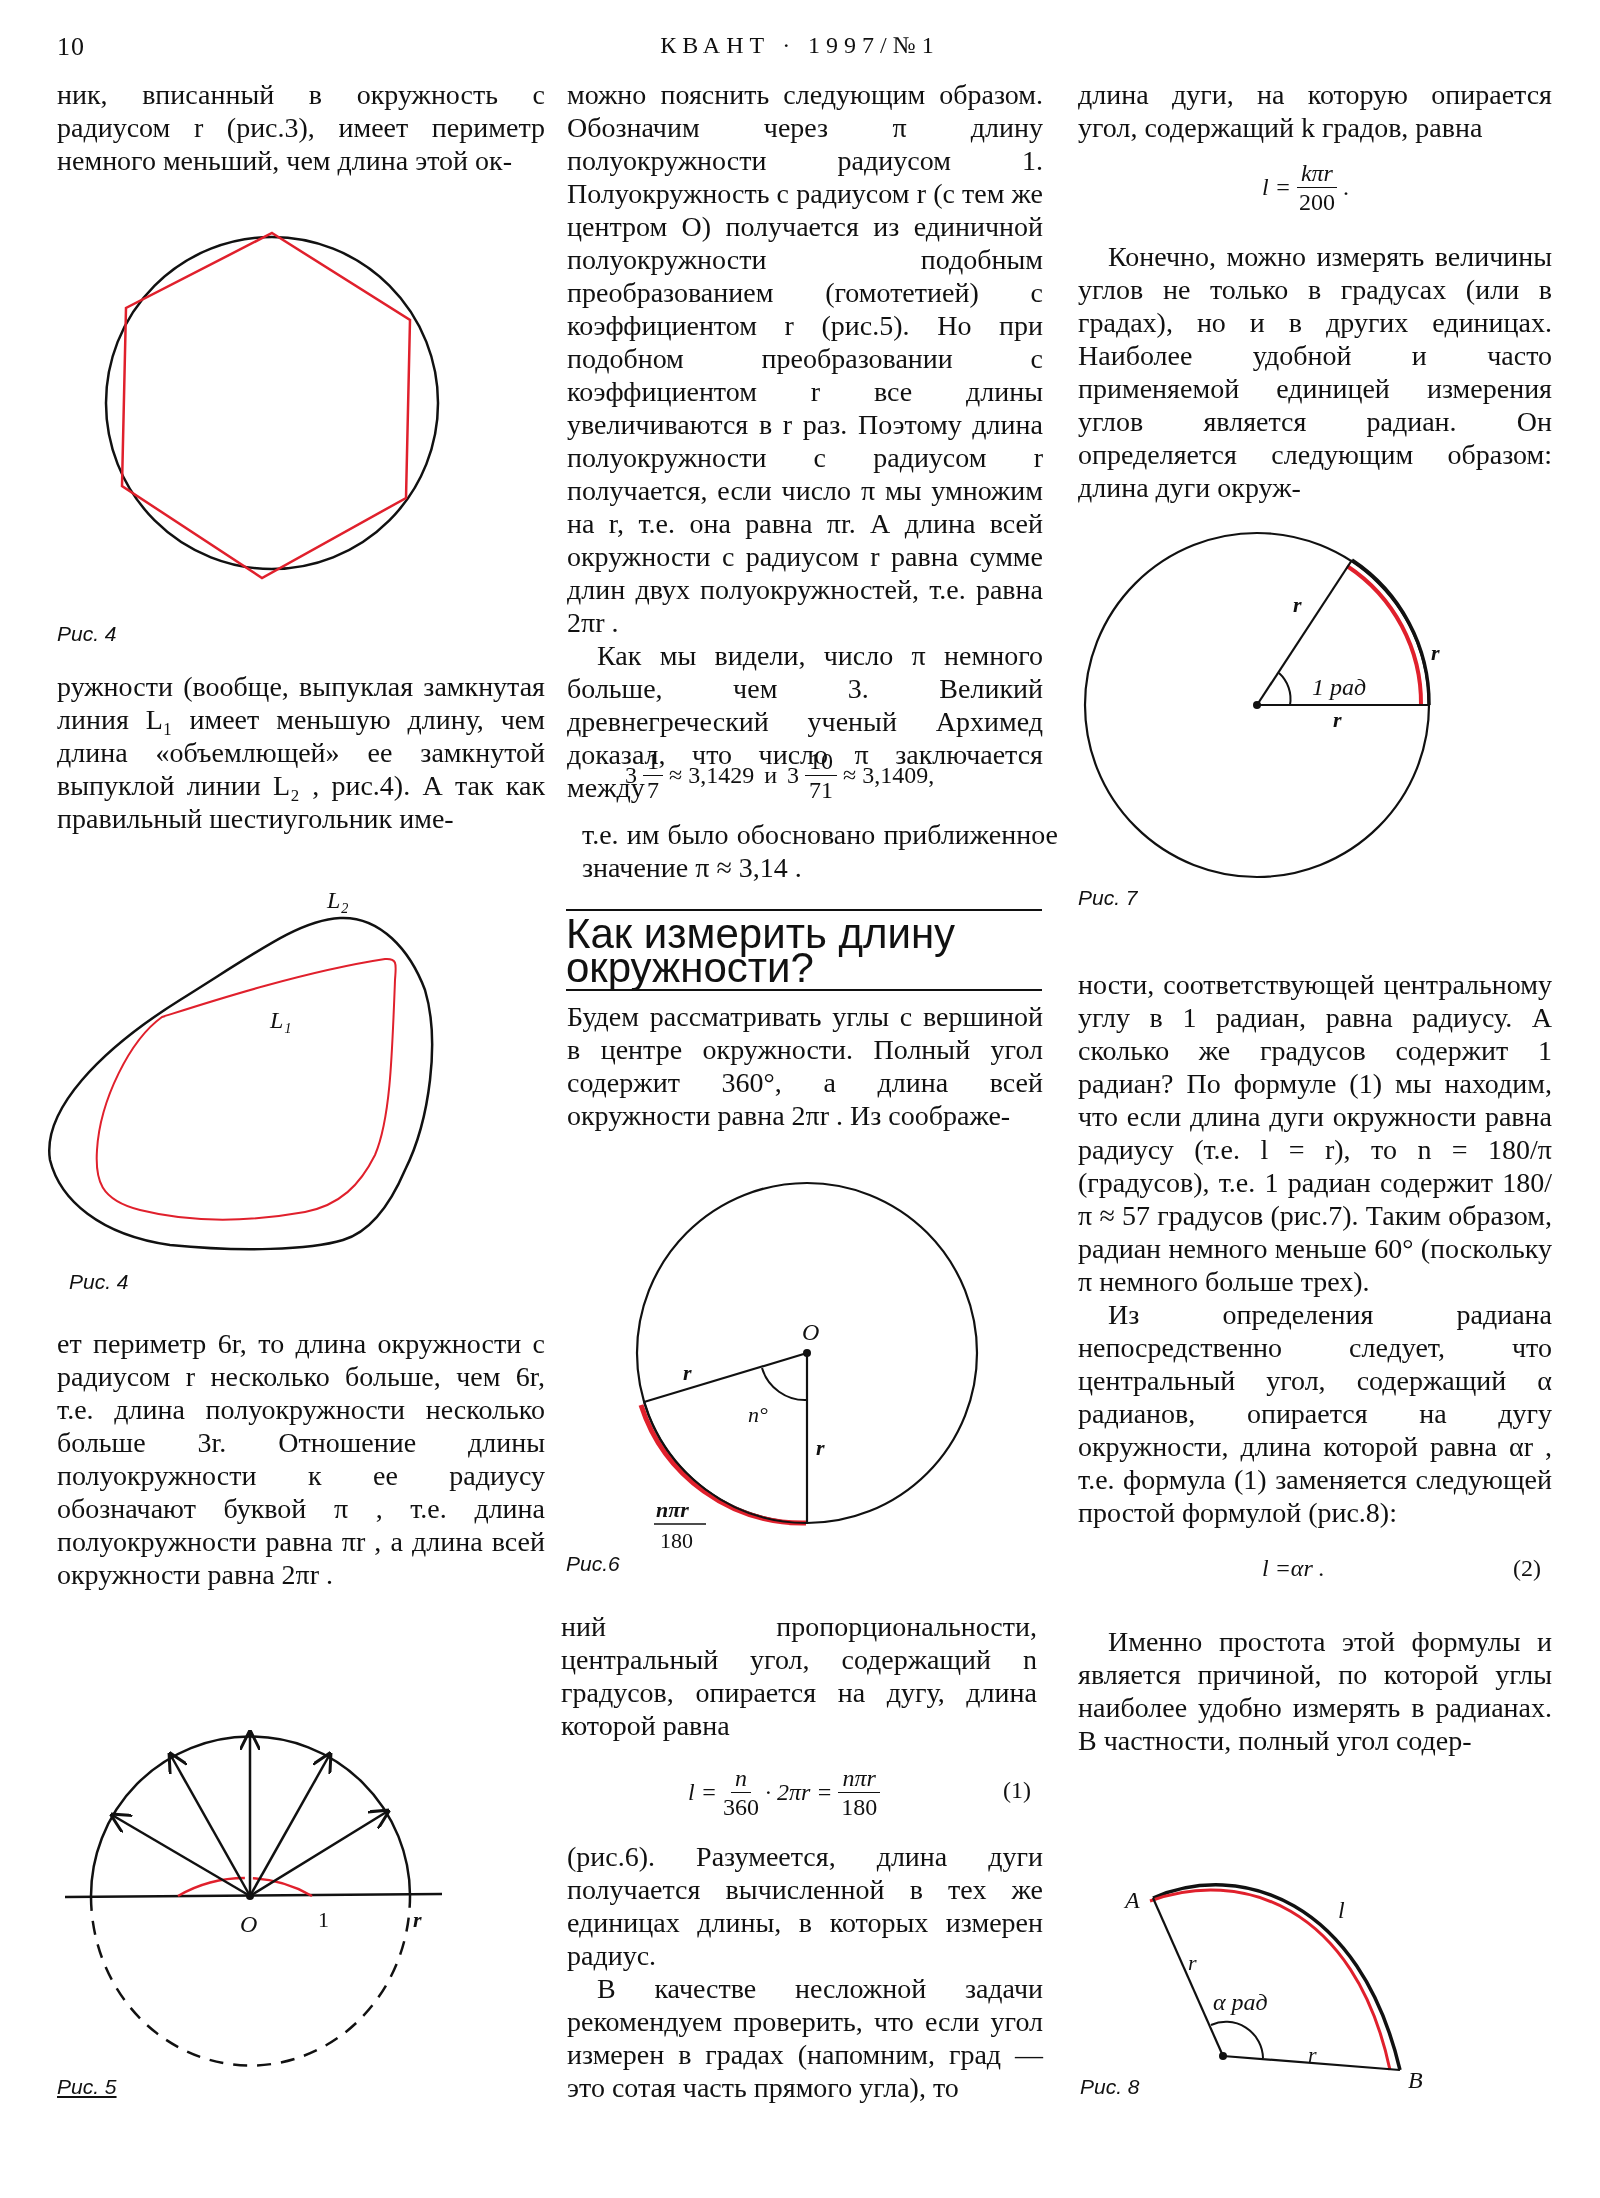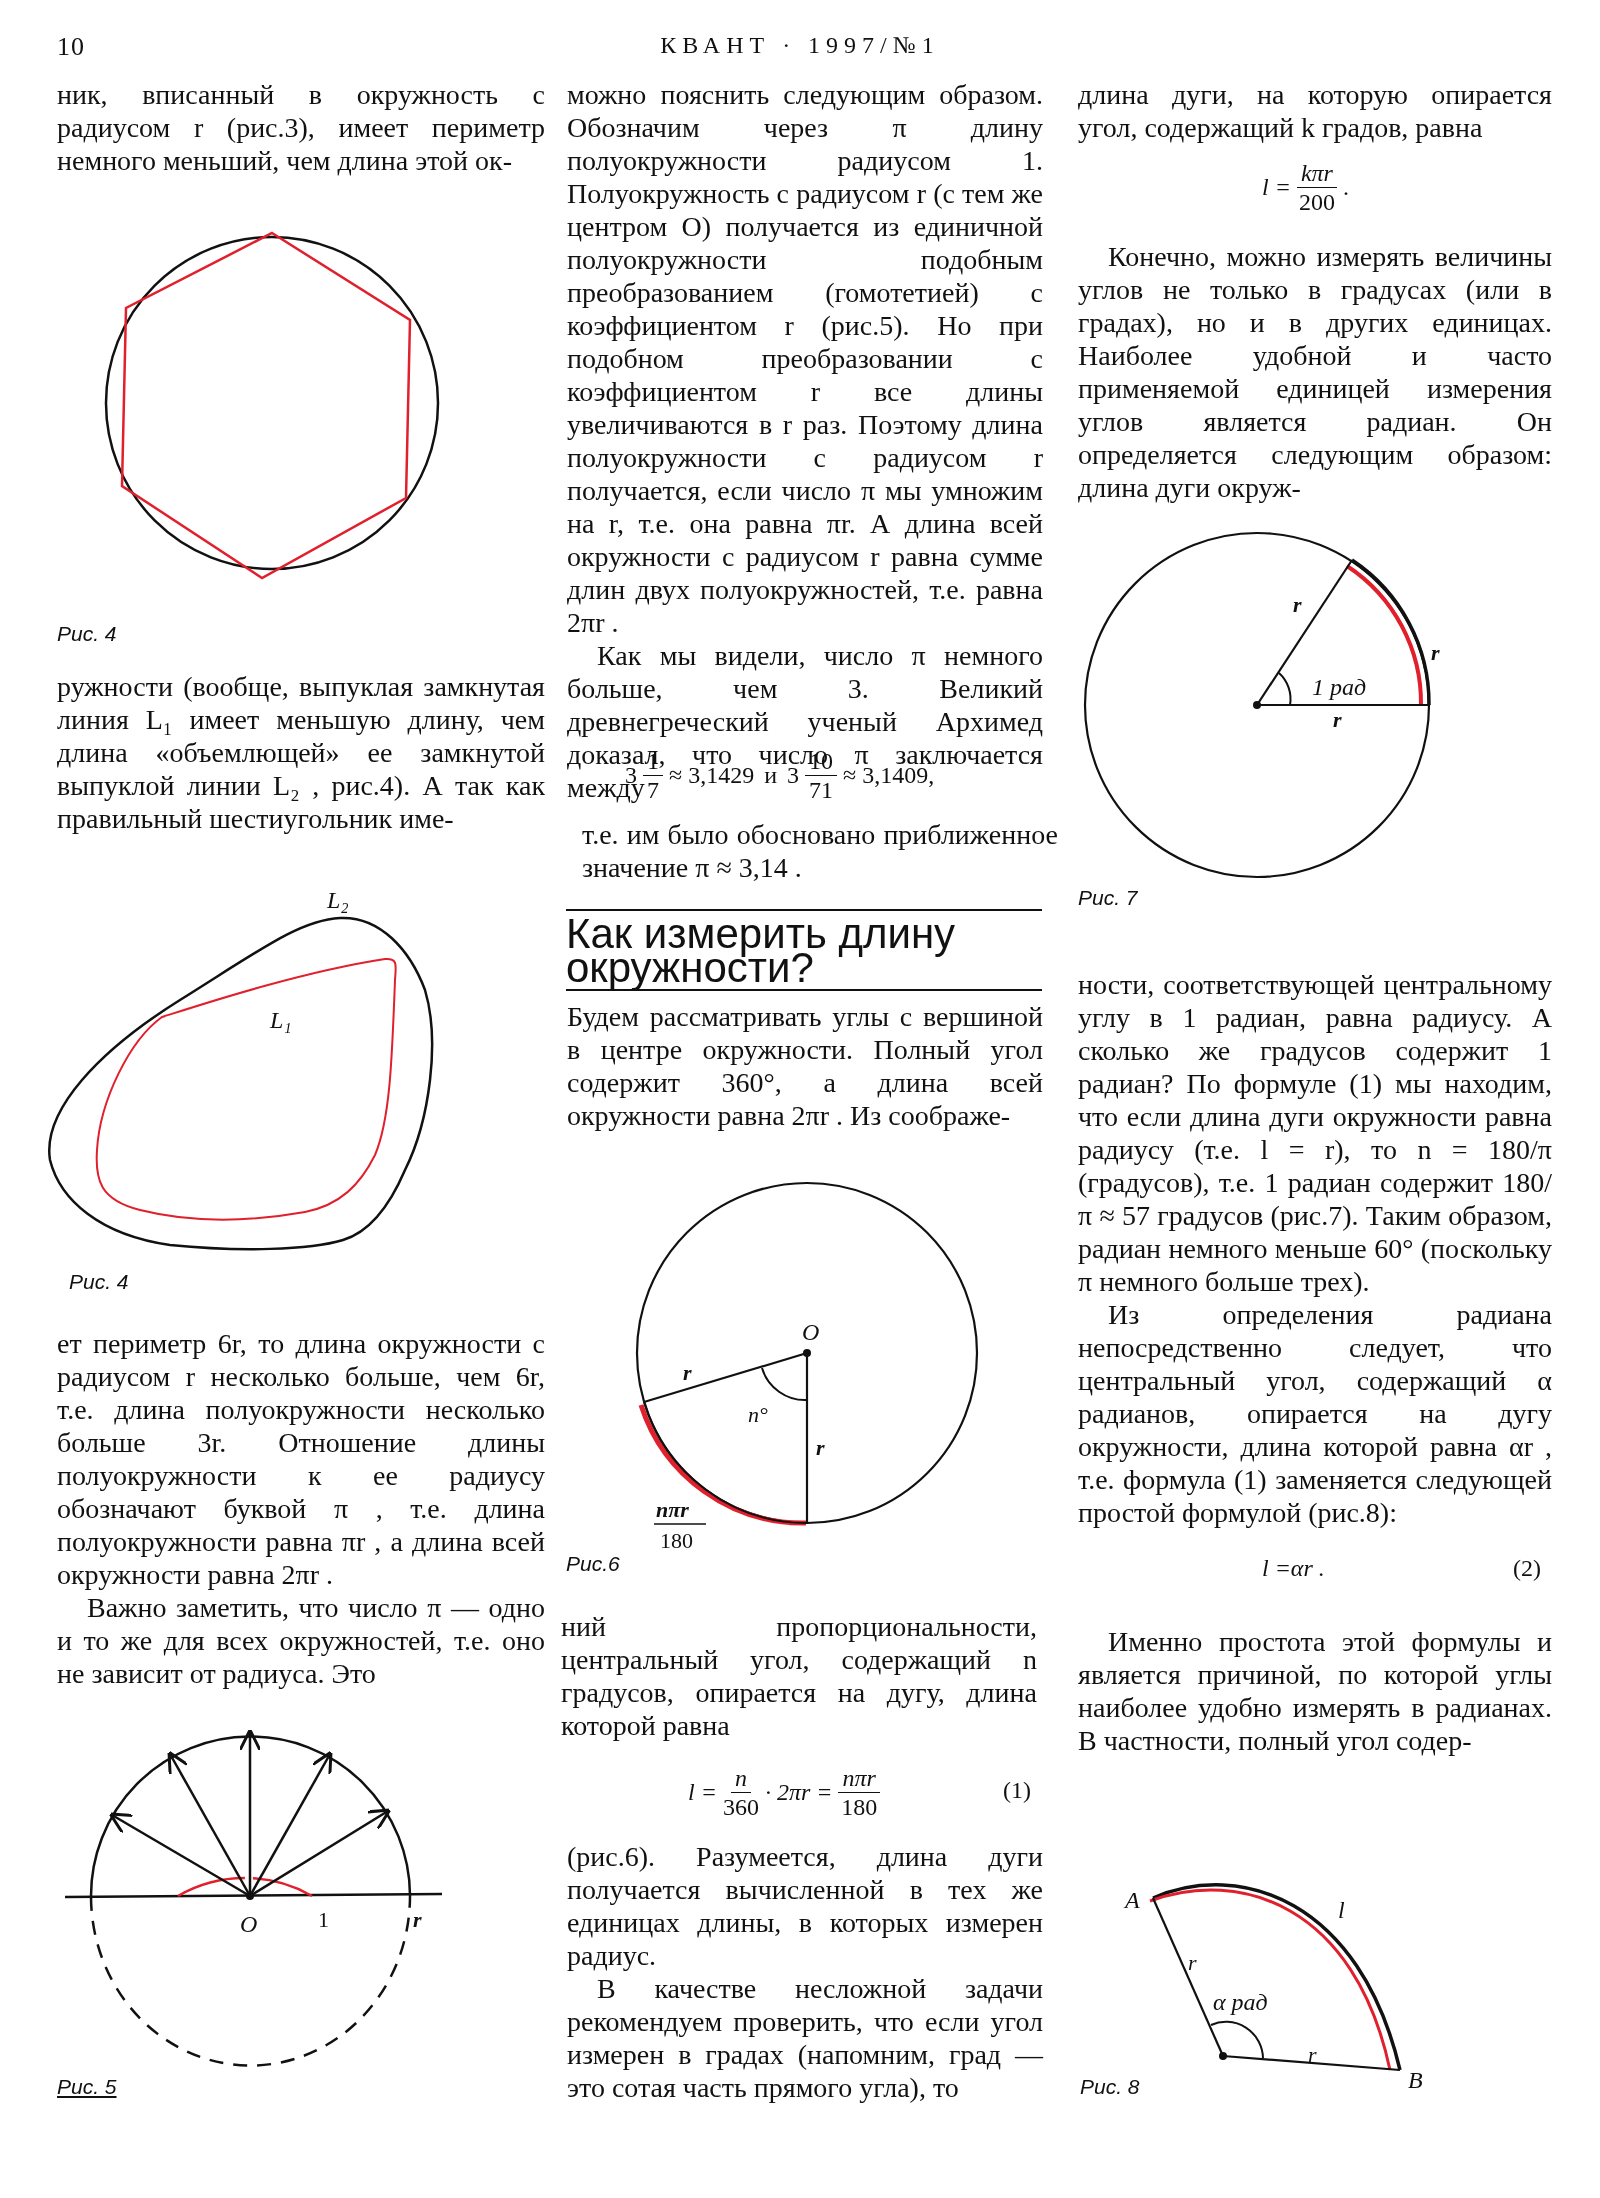--- a/index.html
+++ b/index.html
@@ -47,21 +47,20 @@
 <svg style="left:0; top:860px;" width="560" height="450">
   <path d="M343,380 C310,390 240,392 170,385 C100,375 60,340 50,300 C42,250 100,190 180,140 C260,90 300,60 340,58 C380,56 410,90 425,130 C440,180 430,260 405,310 C390,345 370,372 343,380 Z" fill="none" stroke="#111" stroke-width="2.5"></path>
   <path d="M162,157 C200,145 300,112 385,99 C398,98 396,105 395,120 C392,200 390,260 375,295 C360,325 340,345 305,352 C260,360 200,365 140,350 C100,340 95,320 97,290 C100,240 130,180 162,157 Z" fill="none" stroke="#e0202c" stroke-width="2"></path>
   <text x="327" y="48" font-family="Liberation Serif, serif" font-style="italic" font-size="24" fill="#111">L₂</text>
   <text x="270" y="168" font-family="Liberation Serif, serif" font-style="italic" font-size="24" fill="#111">L₁</text>
 </svg>
 <div class="caption" style="left:69px; top:1270px;text-align:right;">Рис. 4</div>
 
 <div class="col" style="left:57px; top:1327px;">
   <p>ет периметр 6r, то длина окружности с радиусом r несколько больше, чем 6r, т.е. длина полуокружности несколько больше 3r. Отношение длины полуокружности к ее радиусу обозначают буквой π , т.е. длина полуокружности равна πr , а длина всей окружности равна 2πr .</p>
-  <p class="indent">Важно заметить, что число π — одно и то же для всех окружностей, т.е. оно не зависит от радиуса. Это</p>
 </div>
 
 <svg style="left:0; top:1710px;" width="560" height="400">
   <defs>
     <marker id="arr" viewBox="0 0 10 10" refX="9" refY="5" markerWidth="8" markerHeight="8" orient="auto-start-reverse">
       <path d="M0,0 L10,5 L0,10" fill="none" stroke="#111" stroke-width="1.5"></path>
     </marker>
   </defs>
   <line x1="65" y1="187" x2="442" y2="184" stroke="#111" stroke-width="2.5"></line>
   <path d="M91,187 A159,159 0 0 1 410,185" fill="none" stroke="#111" stroke-width="2.5"></path>

